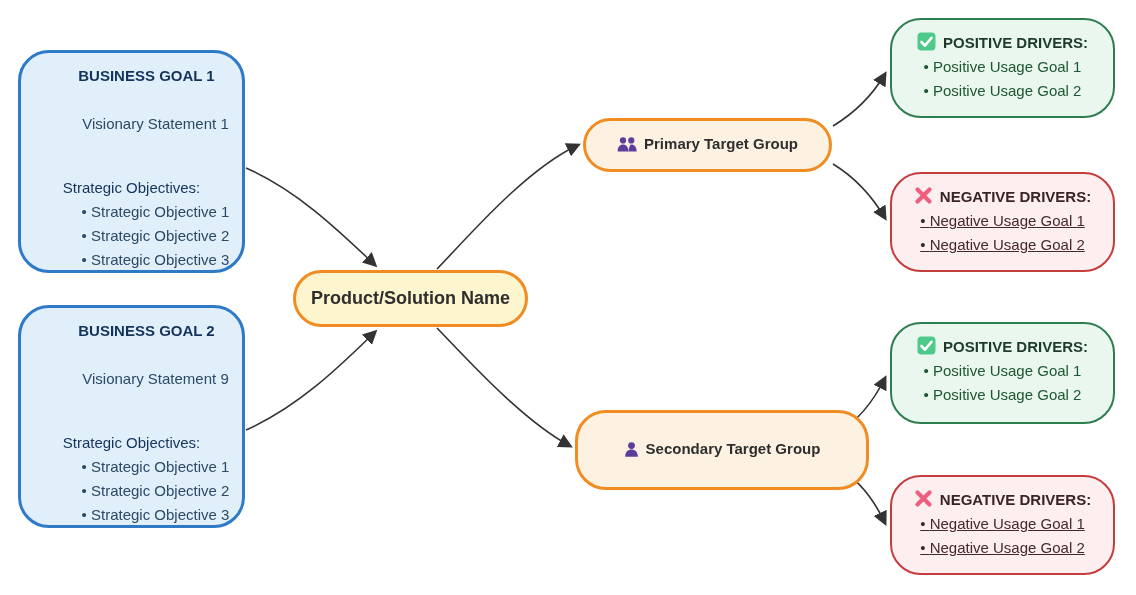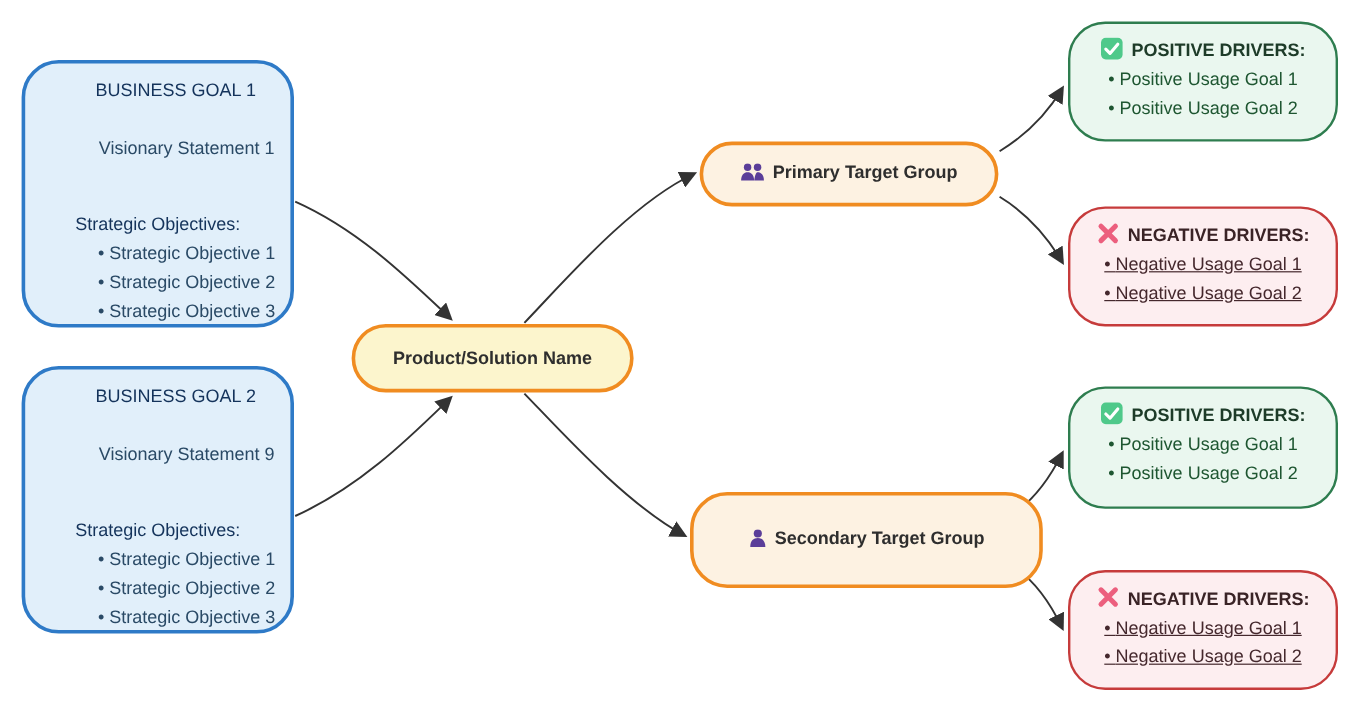--- a/index.html
+++ b/index.html
@@ -9,31 +9,31 @@
   }
   .node{position:absolute;box-sizing:border-box;border-radius:31px;}
   .line{height:24px;line-height:24px;text-align:center;font-size:15px;white-space:nowrap;}
   .spacer{height:24px;}
 
   
   .goal-box{
     width:227px;height:223px;border:3px solid var(--goal-border);
     background:var(--goal-fill);padding-top:11px;
   }
-  .goal-title{font-weight:normal;color:var(--goal-title);padding-left:30px;}
+  .goal-title{font-weight:bold;color:var(--goal-title);padding-left:30px;}
   .goal-text{color:var(--goal-text);margin-left:48px;}
   .goal-heading{font-weight:normal;color:var(--goal-title);margin-top:16px;}
   .bullet::before{content:"• ";}
 
   
   .product-box{
     left:293px;top:270px;width:235px;height:57px;
     border:3px solid var(--product-border);background:var(--product-fill);
     display:flex;align-items:center;justify-content:center;
-    font-weight:bold;font-size:15px;color:#2e2e2e;
+    font-weight:bold;font-size:18px;color:#2e2e2e;
   }
 
   
   .target-box{
     border:3px solid var(--target-border);background:var(--target-fill);
     display:flex;align-items:center;justify-content:center;
     font-weight:bold;font-size:15px;color:#2e2e2e;text-align:center;
   }
   #primary-target{left:583px;top:118px;width:249px;height:54px;}
   #secondary-target{left:575px;top:410px;width:294px;height:80px;}

